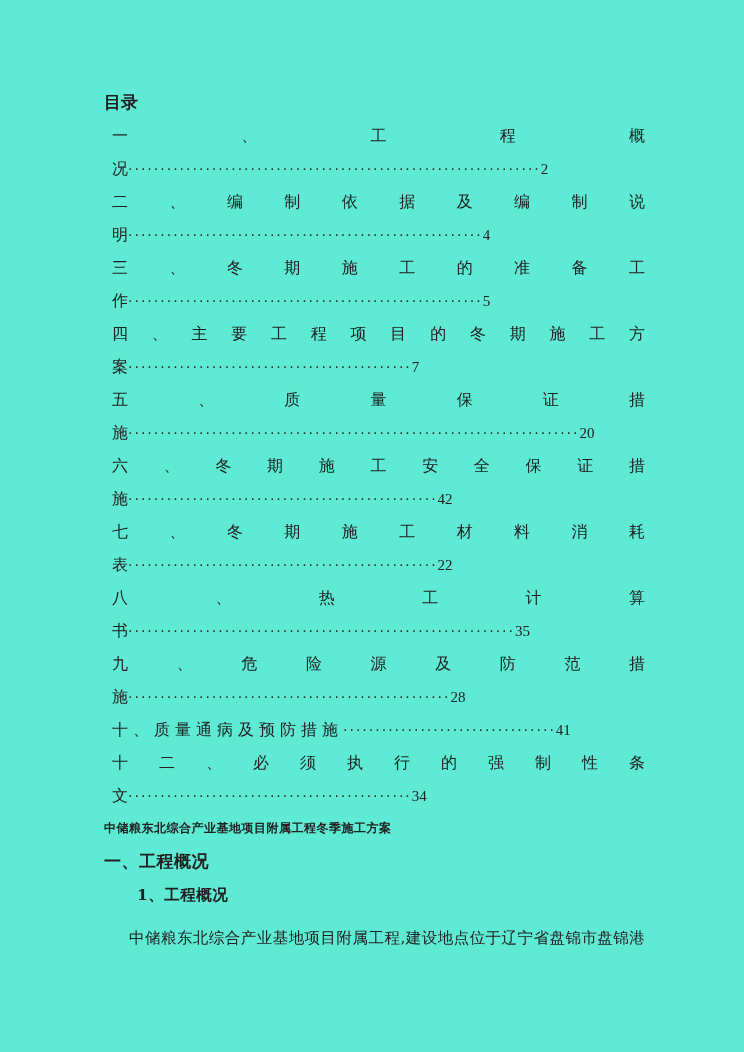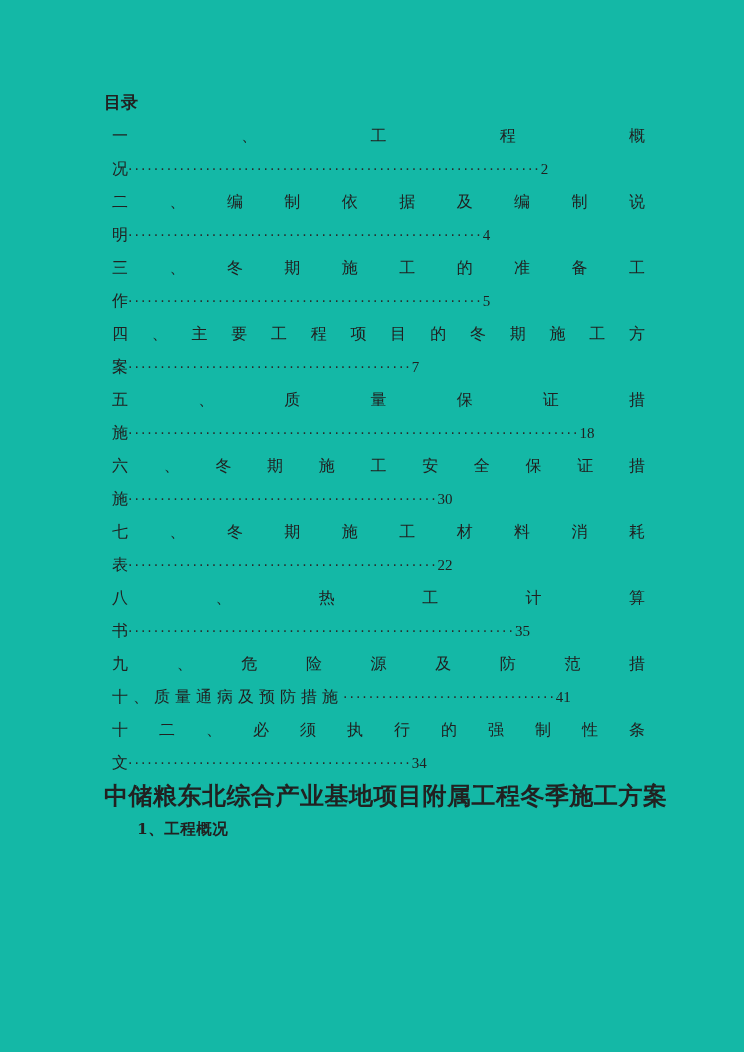--- a/index.html
+++ b/index.html
@@ -1,21 +1,21 @@
 <!DOCTYPE html>
 <html><head>
 <meta charset="utf-8">
 <style>
   html, body { margin: 0; padding: 0; background: #888; }
   .page {
     position: relative;
     width: 744px;
     height: 1052px;
     margin: 0 auto;
-    background: #14b8a6;
+    background: #5eead4;
     color: #212121;
     font-family: "DejaVu Serif", "Liberation Serif", serif;
     overflow: hidden;
     box-sizing: border-box;
     padding: 86px 99px 0 104px;
   }
   .toc-heading {
     font-size: 17px;
     font-weight: bold;
     line-height: 33px;
@@ -44,21 +44,21 @@
     font-family: "DejaVu Sans", sans-serif;
     font-size: 14px;
     letter-spacing: 2px;
     color: #2a2a2a;
   }
   .toc-page-num {
     font-family: "Liberation Serif", serif;
     font-size: 15px;
   }
   .doc-title {
-    font-size: 24px;
+    font-size: 12px;
     font-weight: bold;
     line-height: 33px;
     height: 33px;
     margin: 0;
     letter-spacing: 0.5px;
     white-space: nowrap;
   }
   .section-heading {
     font-size: 17px;
     font-weight: bold;
@@ -145,35 +145,35 @@
       <div class="toc-leader"><span>案</span><span class="toc-dots">············································</span><span class="toc-page-num">7</span></div>
       <div class="toc-spread">
         <span>五</span>
         <span>、</span>
         <span>质</span>
         <span>量</span>
         <span>保</span>
         <span>证</span>
         <span>措</span>
       </div>
-      <div class="toc-leader"><span>施</span><span class="toc-dots">······································································</span><span class="toc-page-num">18</span></div>
+      <div class="toc-leader"><span>施</span><span class="toc-dots">······································································</span><span class="toc-page-num">20</span></div>
       <div class="toc-spread">
         <span>六</span>
         <span>、</span>
         <span>冬</span>
         <span>期</span>
         <span>施</span>
         <span>工</span>
         <span>安</span>
         <span>全</span>
         <span>保</span>
         <span>证</span>
         <span>措</span>
       </div>
-      <div class="toc-leader"><span>施</span><span class="toc-dots">················································</span><span class="toc-page-num">30</span></div>
+      <div class="toc-leader"><span>施</span><span class="toc-dots">················································</span><span class="toc-page-num">42</span></div>
       <div class="toc-spread">
         <span>七</span>
         <span>、</span>
         <span>冬</span>
         <span>期</span>
         <span>施</span>
         <span>工</span>
         <span>材</span>
         <span>料</span>
         <span>消</span>
@@ -193,36 +193,39 @@
         <span>九</span>
         <span>、</span>
         <span>危</span>
         <span>险</span>
         <span>源</span>
         <span>及</span>
         <span>防</span>
         <span>范</span>
         <span>措</span>
       </div>
+      <div class="toc-leader"><span>施</span><span class="toc-dots">··················································</span><span class="toc-page-num">28</span></div>
       <div class="toc-leader"><span class="toc-inline-text">十、质量通病及预防措施</span><span class="toc-dots">·································</span><span class="toc-page-num">41</span></div>
       <div class="toc-spread">
         <span>十</span>
         <span>二</span>
         <span>、</span>
         <span>必</span>
         <span>须</span>
         <span>执</span>
         <span>行</span>
         <span>的</span>
         <span>强</span>
         <span>制</span>
         <span>性</span>
         <span>条</span>
       </div>
       <div class="toc-leader"><span>文</span><span class="toc-dots">············································</span><span class="toc-page-num">34</span></div>
     </div>
 
   <h1 class="doc-title">中储粮东北综合产业基地项目附属工程冬季施工方案</h1>
 
+  <h2 class="section-heading">一、工程概况</h2>
 
   <h3 class="subsection-heading">1、工程概况</h3>
 
+  <p class="body-paragraph">中储粮东北综合产业基地项目附属工程,建设地点位于辽宁省盘锦市盘锦港</p>
 </div>
 
 </body></html>

